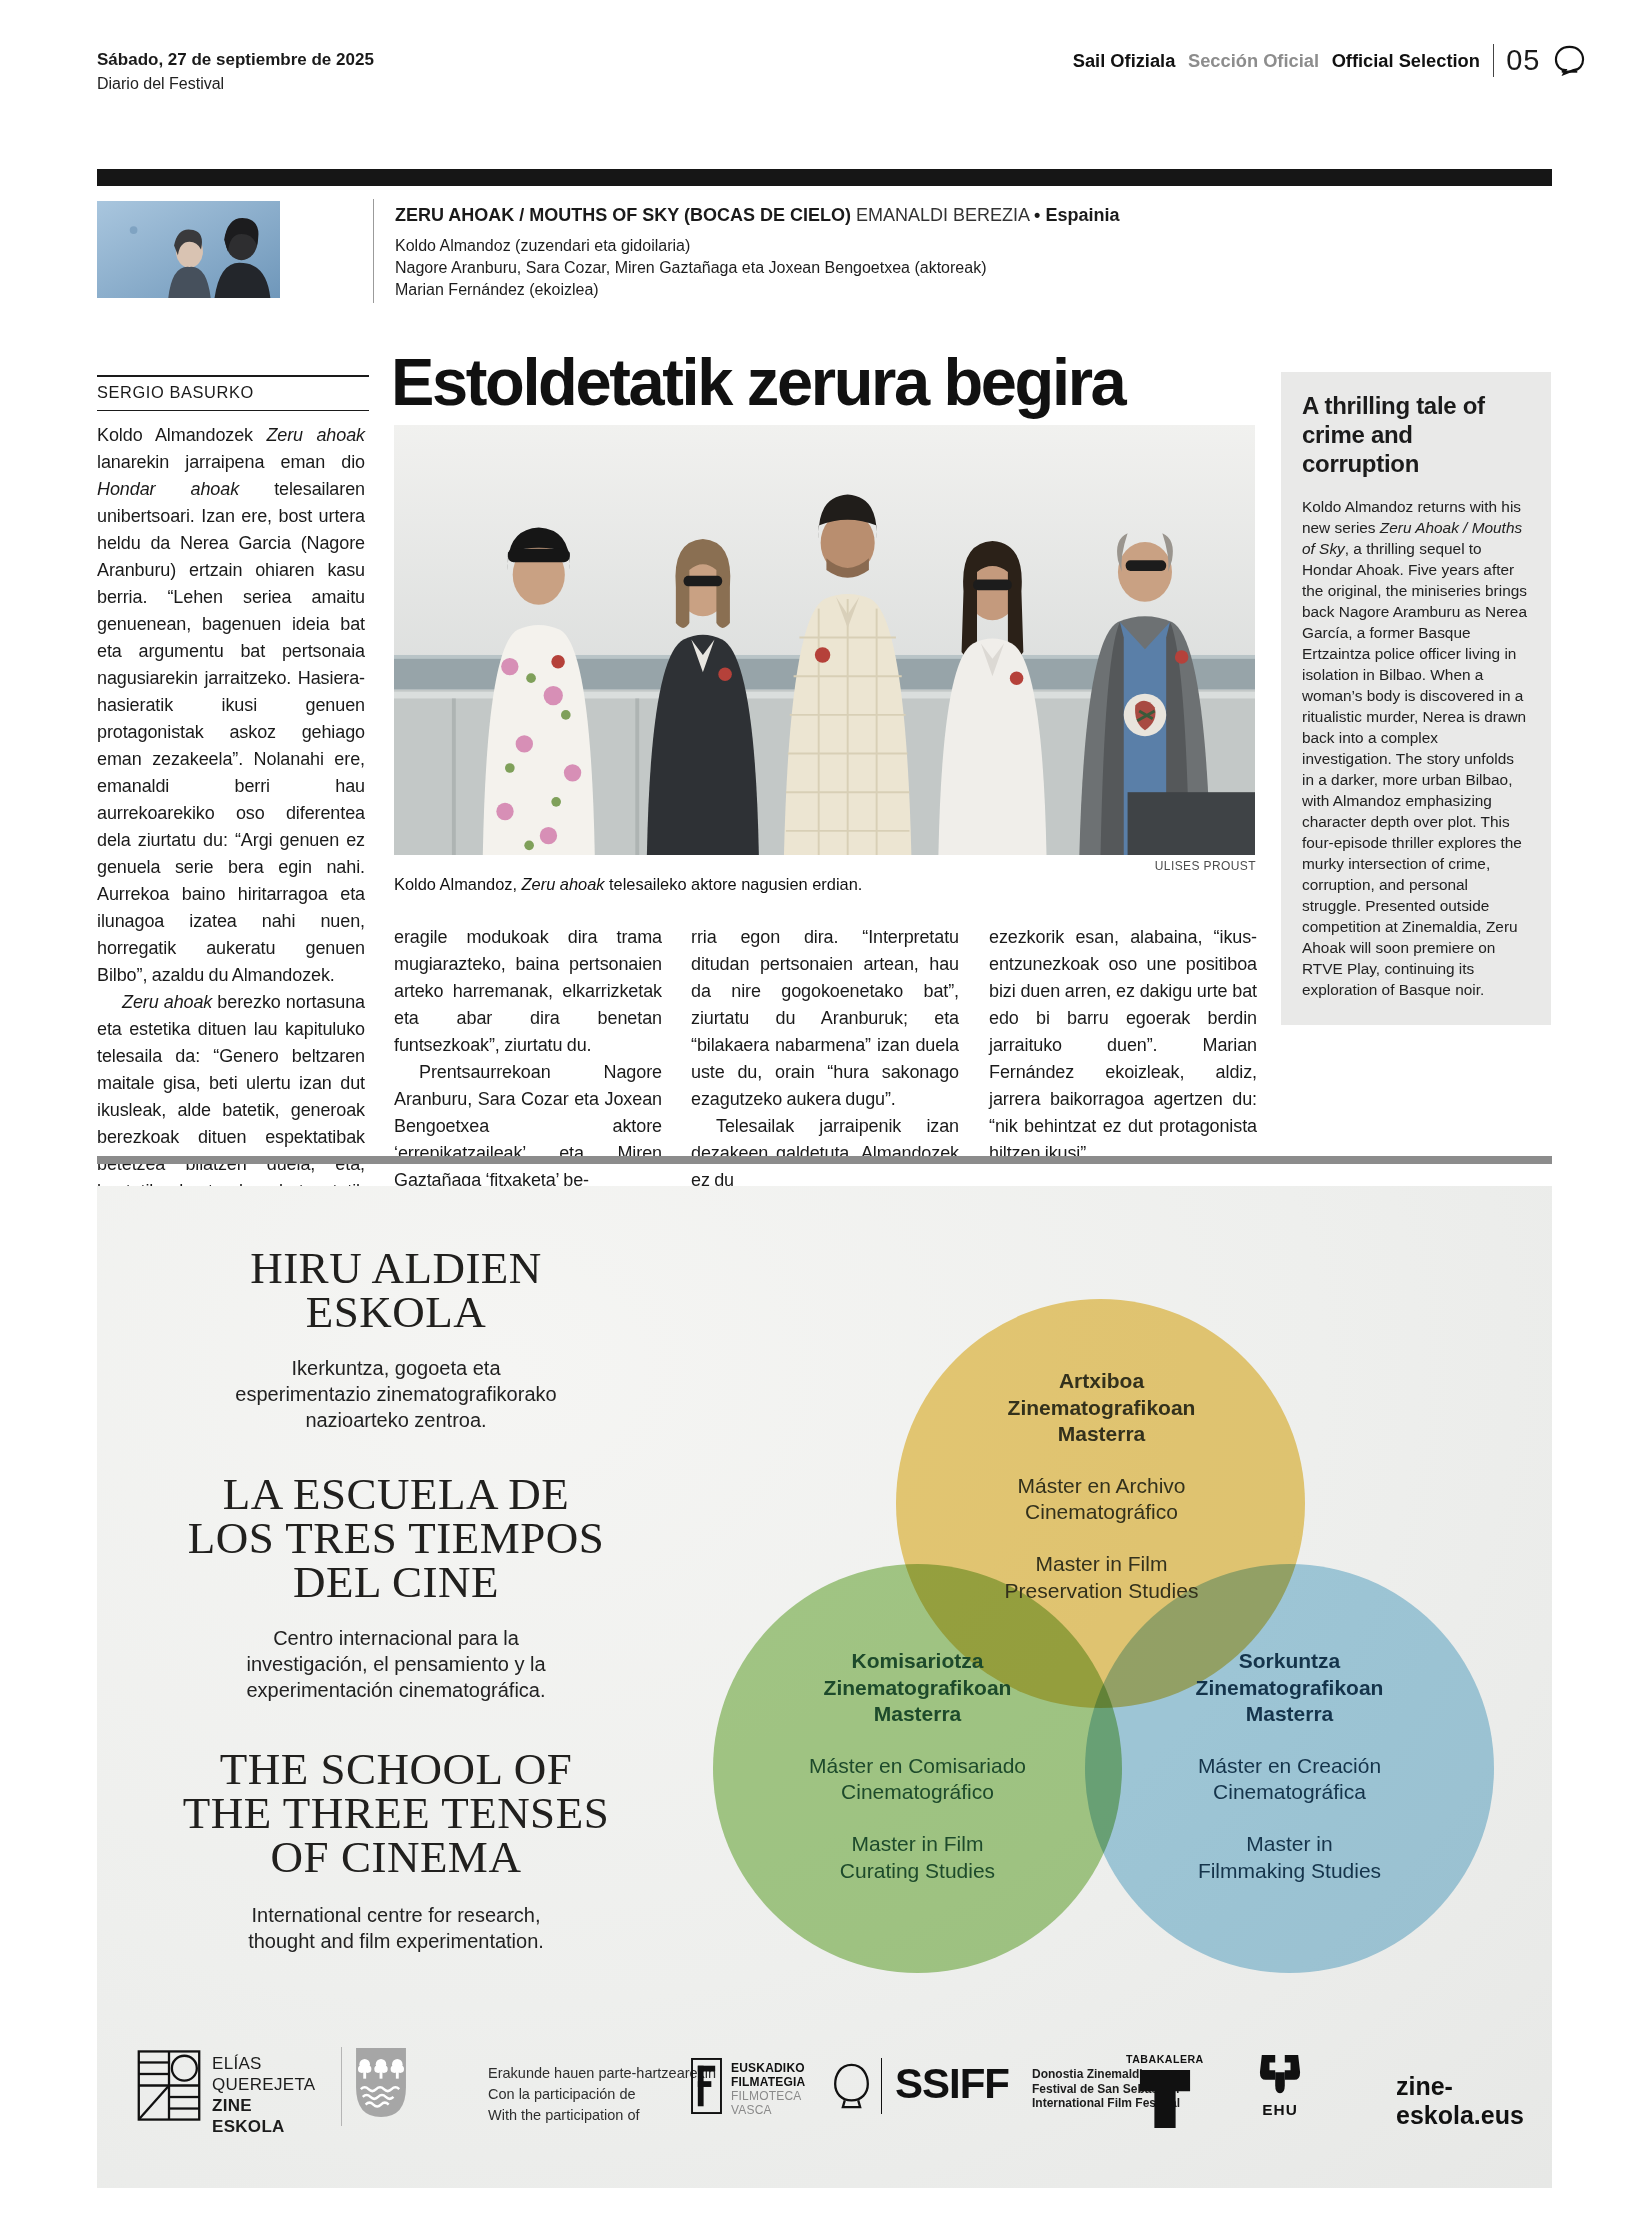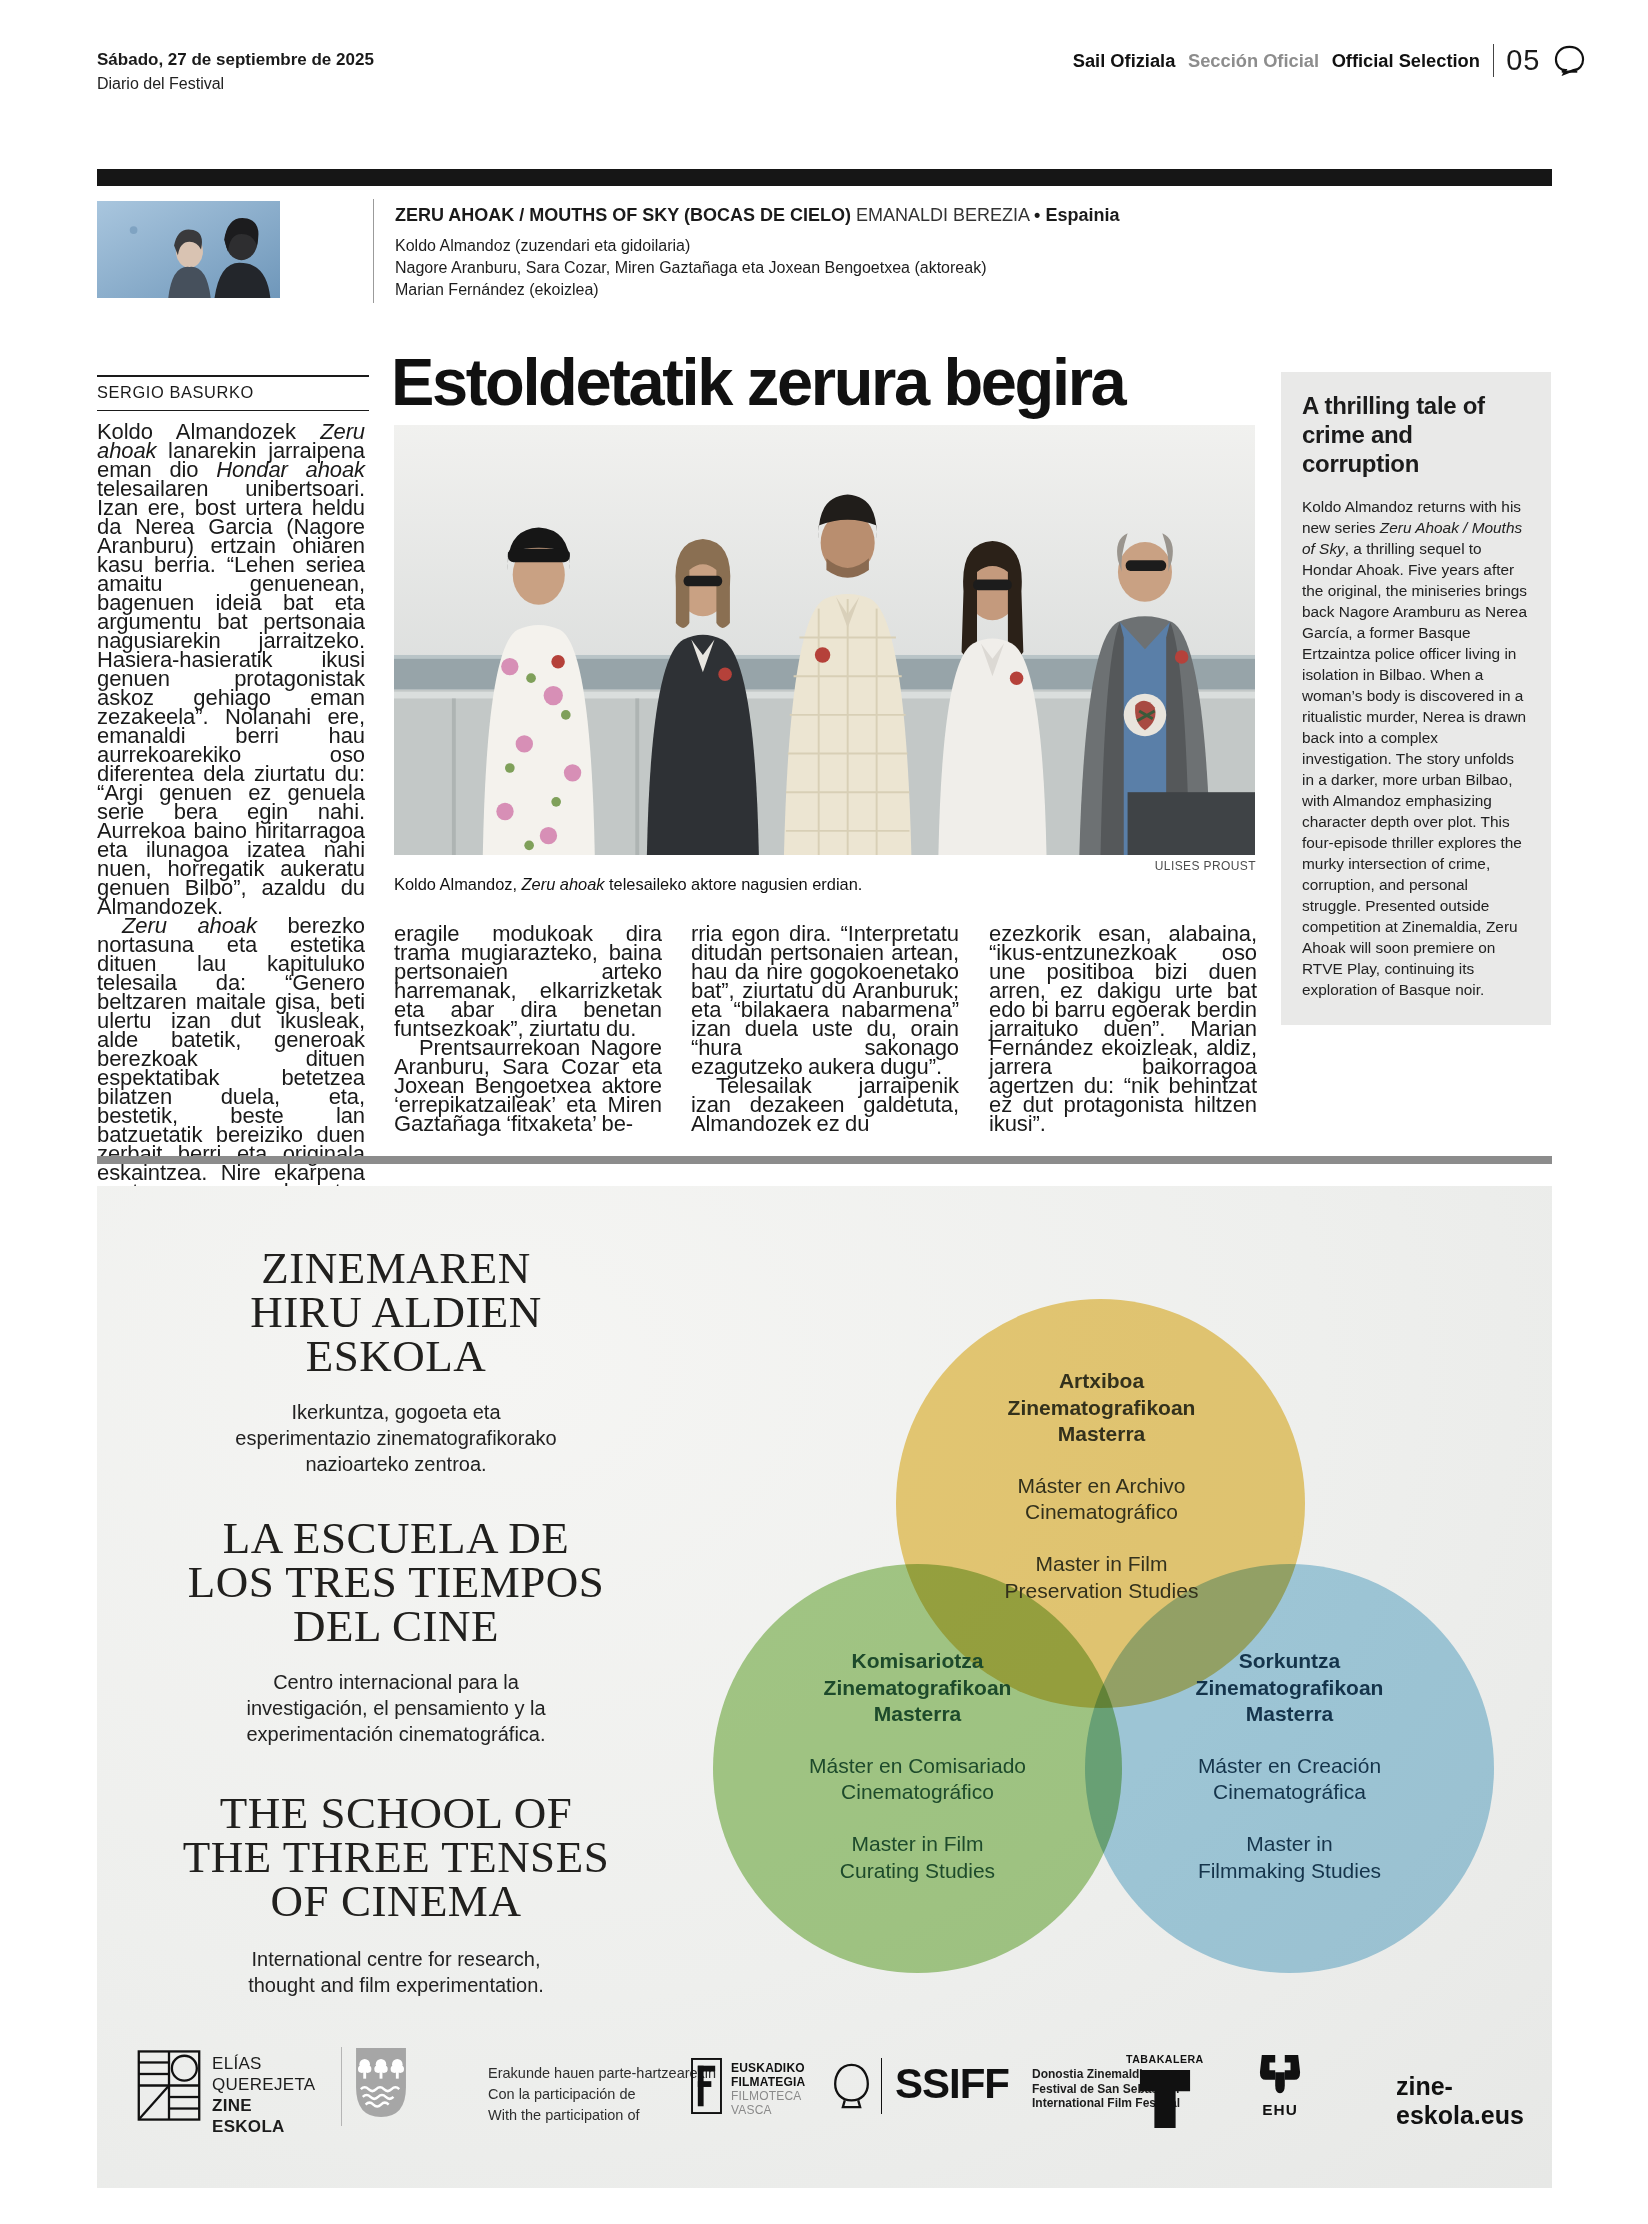--- a/index.html
+++ b/index.html
@@ -3,21 +3,21 @@
 <meta charset="utf-8">
 <style>
   html,body{margin:0;padding:0;background:#ffffff;}
   #page{position:relative;width:1648px;height:2225px;background:#ffffff;overflow:hidden;
         font-family:"Liberation Sans",sans-serif;color:#1a1a1a;}
   .abs{position:absolute;}
   .serif{font-family:"Liberation Serif",serif;}
   .just{text-align:justify;}
   .indent{text-indent:25px;}
   p{margin:0;}
-  .bodycol{width:268px;font-size:22px;line-height:19px;letter-spacing:-0.1px;word-spacing:-0.5px;}
+  .bodycol{width:268px;font-size:18px;line-height:27px;letter-spacing:-0.1px;word-spacing:-0.5px;}
   .rich i{font-style:italic;}
   .blockline{display:block;}
   
   .hdr-date{font-weight:bold;font-size:17px;}
   .hdr-pub{font-size:16px;margin-top:4.8px;color:#222;}
   .hdr-right{display:flex;align-items:center;gap:12.6px;font-size:18.3px;}
   .hdr-right .b{font-weight:bold;color:#111;}
   .hdr-right .g{color:#8d8d8d;font-weight:bold;}
   .hdr-sep{width:1px;height:33px;background:#444;}
   .pageno{font-size:29px;color:#1a1a1a;font-weight:300;letter-spacing:1px;}
@@ -254,21 +254,20 @@
     <h2>A thrilling tale of crime and corruption</h2>
     <div class="sb-body rich"><span>Koldo Almandoz returns with his new series </span><i>Zeru Ahoak / Mouths of Sky</i><span>, a thrilling sequel to Hondar Ahoak. Five years after the original, the miniseries brings back Nagore Aramburu as Nerea García, a former Basque Ertzaintza police officer living in isolation in Bilbao. When a woman’s body is discovered in a ritualistic murder, Nerea is drawn back into a complex investigation. The story unfolds in a darker, more urban Bilbao, with Almandoz emphasizing character depth over plot. This four-episode thriller explores the murky intersection of crime, corruption, and personal struggle. Presented outside competition at Zinemaldia, Zeru Ahoak will soon premiere on RTVE Play, continuing its exploration of Basque noir.</span></div>
   </div>
 
   <div class="abs grayrule" style="left:97px;top:1156px;width:1455px;height:7.7px;"></div>
 
   <div class="abs adbox venn-wrap" style="left:97px;top:1186px;width:1455px;height:1002px;">
 
     <div class="abs" style="left:48px;top:60px;width:502px;">
       <div class="serif ad-title">
-        <span class="blockline">ZINEMAREN</span>
         <span class="blockline">HIRU ALDIEN</span>
         <span class="blockline">ESKOLA</span>
       </div>
       <div class="ad-sub" style="margin-top:21px;">
         <span class="blockline">Ikerkuntza, gogoeta eta</span>
         <span class="blockline">esperimentazio zinematografikorako</span>
         <span class="blockline">nazioarteko zentroa.</span>
       </div>
       <div class="serif ad-title" style="margin-top:39px;">
         <span class="blockline">LA ESCUELA DE</span>

